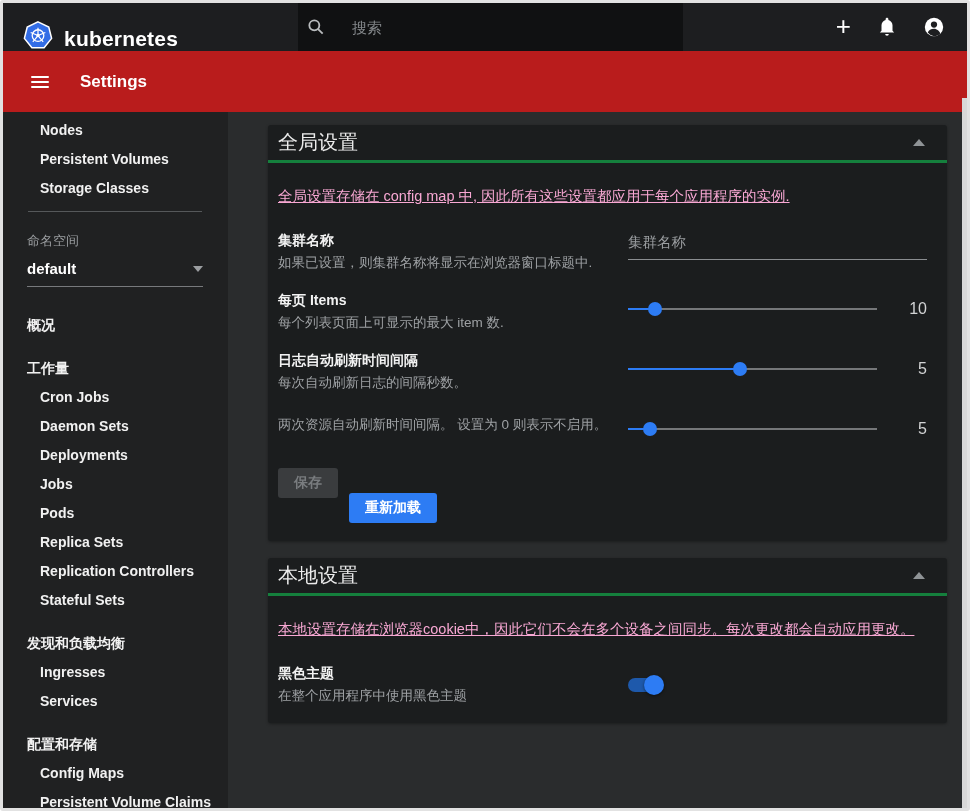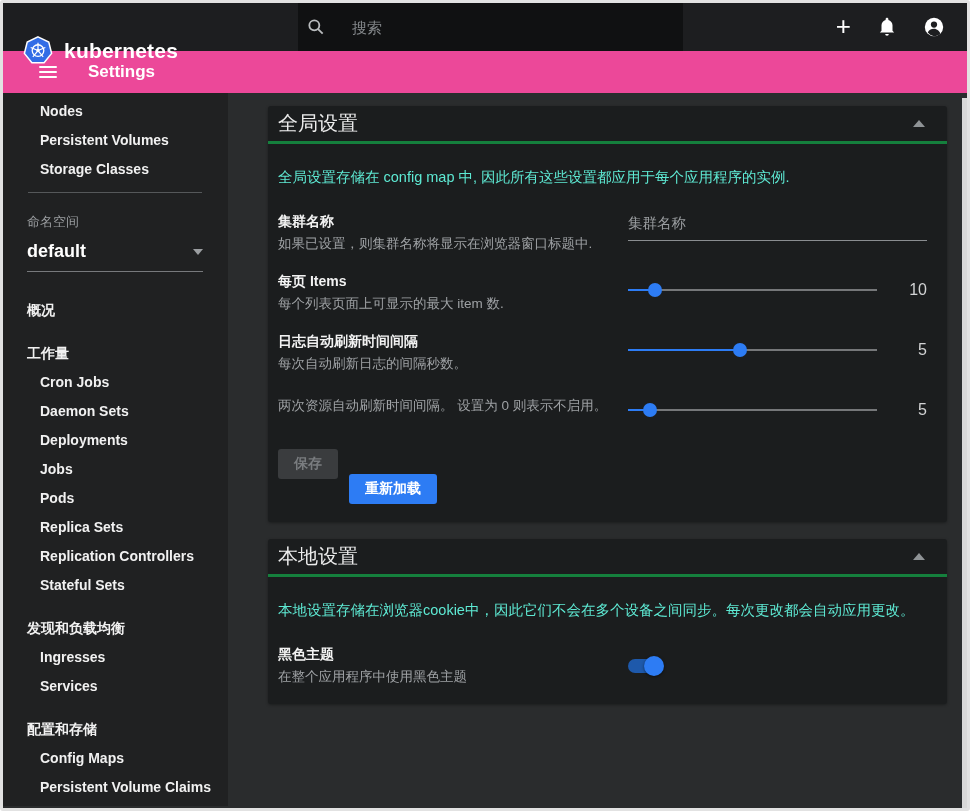--- a/index.html
+++ b/index.html
@@ -2,60 +2,60 @@
 <html><head>
 <meta charset="utf-8">
 <style>
   * { margin:0; padding:0; box-sizing:border-box; }
   html,body { background:#ffffff; }
   body { font-family:"Liberation Sans","DejaVu Sans",sans-serif; }
   .window { position:relative; width:970px; height:811px; border:3px solid #e2e2e2; border-radius:3px; overflow:hidden; background:#2a2c2d; }
 
   
   .topbar { display:flex; height:48px; background:#1d1e20; align-items:stretch; }
-  .brand { flex:0 0 295px; display:flex; align-items:center; padding-left:20px;margin-top:47px; }
+  .brand { flex:0 0 295px; display:flex; align-items:flex-end; padding-left:20px;margin-top:47px; }
   .brand-logo { width:30px; height:30px; margin-right:11px; }
   .brand-name { color:#ffffff; font-size:21px; font-weight:bold; letter-spacing:0.2px; }
   .search-box { flex:0 0 385px; background:#101112; display:flex; align-items:center; padding-left:8px; }
   .search-icon { width:20px; height:20px; margin-right:26px; }
   .search-input { background:transparent; border:none; outline:none; color:#e8eaed; font-size:15px; width:300px; font-family:inherit; }
   .search-input::placeholder { color:#83878a; }
   .topbar-actions { flex:1; display:flex; align-items:center; justify-content:flex-end; gap:25px; padding-right:22px; }
   .plus-icon { color:#ffffff; font-size:26px; font-weight:300; line-height:1; margin-top:-3px; cursor:pointer; }
   .action-svg { width:22px; height:22px; cursor:pointer; }
 
   
-  .appbar { display:flex; height:42px; background:#ec4899; align-items:center; padding-left:36px; }
+  .appbar { display:flex; height:61px; background:#b91c1c; align-items:center; padding-left:28px; }
   .hamburger { display:flex; flex-direction:column; gap:3px; width:18px; cursor:pointer; }
   .hamburger span { display:block; height:2px; background:#ffffff; border-radius:1px; }
   .appbar-title { color:#ffffff; font-size:17px; font-weight:bold; margin-left:31px; }
 
   
   .content { display:flex; height:713px;gap:34px; }
   .sidebar { flex:0 0 225px; background:#202122; padding-top:4px; overflow:hidden; }
   .main { flex:1; background:#2a2c2d; padding:13px 20px 0 6px; overflow:hidden; }
 
   
   .nav-child { height:29px; line-height:29px; padding-left:37px; color:#f1f1f1; font-size:14px; font-weight:bold; cursor:pointer; white-space:nowrap; }
   .nav-section { height:29px; line-height:29px; padding-left:24px; color:#f1f1f1; font-size:14px; font-weight:bold; cursor:pointer; white-space:nowrap; }
   .side-divider { border:none; border-top:1px solid #55585a; margin:8px 26px 0 25px; }
   .ns-label { margin:20px 0 0 24px; color:#9b9ea1; font-size:13px; }
   .ns-select { display:flex; align-items:center; justify-content:space-between; margin:10px 25px 0 24px; padding-bottom:9px; border-bottom:1px solid #77797c; cursor:pointer; }
-  .ns-value { color:#ffffff; font-size:18px; font-weight:bold; }
+  .ns-value { color:#ffffff; font-size:15px; font-weight:bold; }
   .caret-down { width:0; height:0; border-left:5px solid transparent; border-right:5px solid transparent; border-top:6px solid #9b9ea1; }
   .mt22 { margin-top:24px; }
   .mt14 { margin-top:14px; }
 
   
   .card { background:#1b1d1e; border-radius:3px; margin-bottom:17px; box-shadow:0 1px 3px rgba(0,0,0,.35); }
   .card-header { display:flex; align-items:center; justify-content:space-between; height:38px; padding:0 22px 0 10px; border-bottom:3px solid #15803d; }
   .card-title { color:#ececec; font-size:20px; }
   .collapse-arrow { width:0; height:0; border-left:6px solid transparent; border-right:6px solid transparent; border-bottom:7px solid #8f9396; cursor:pointer; }
   .card-body { padding:0 10px 18px 10px; }
-  .card-desc { color:#5eead4; font-size:14.5px; padding:24px 0 6px 0; }
+  .card-desc { color:#f9a8d4; font-size:14.5px; padding:24px 0 6px 0;text-decoration:underline; }
 
   .srow { display:flex; margin-top:20px; align-items:flex-start; }
   .row-left { flex:0 0 350px; }
   .row-label { color:#f2f2f2; font-size:14px; font-weight:bold; }
   .row-hint { color:#9ea1a4; font-size:13.5px; margin-top:4px; }
   .row-right { flex:1; padding-right:10px; }
 
   .text-input { width:100%; background:transparent; border:none; border-bottom:1px solid #8a8d90; outline:none; color:#e8e8e8; font-size:14.5px; padding:2px 0 9px 0; font-family:inherit; }
   .text-input::placeholder { color:#9b9ea1; }
 

